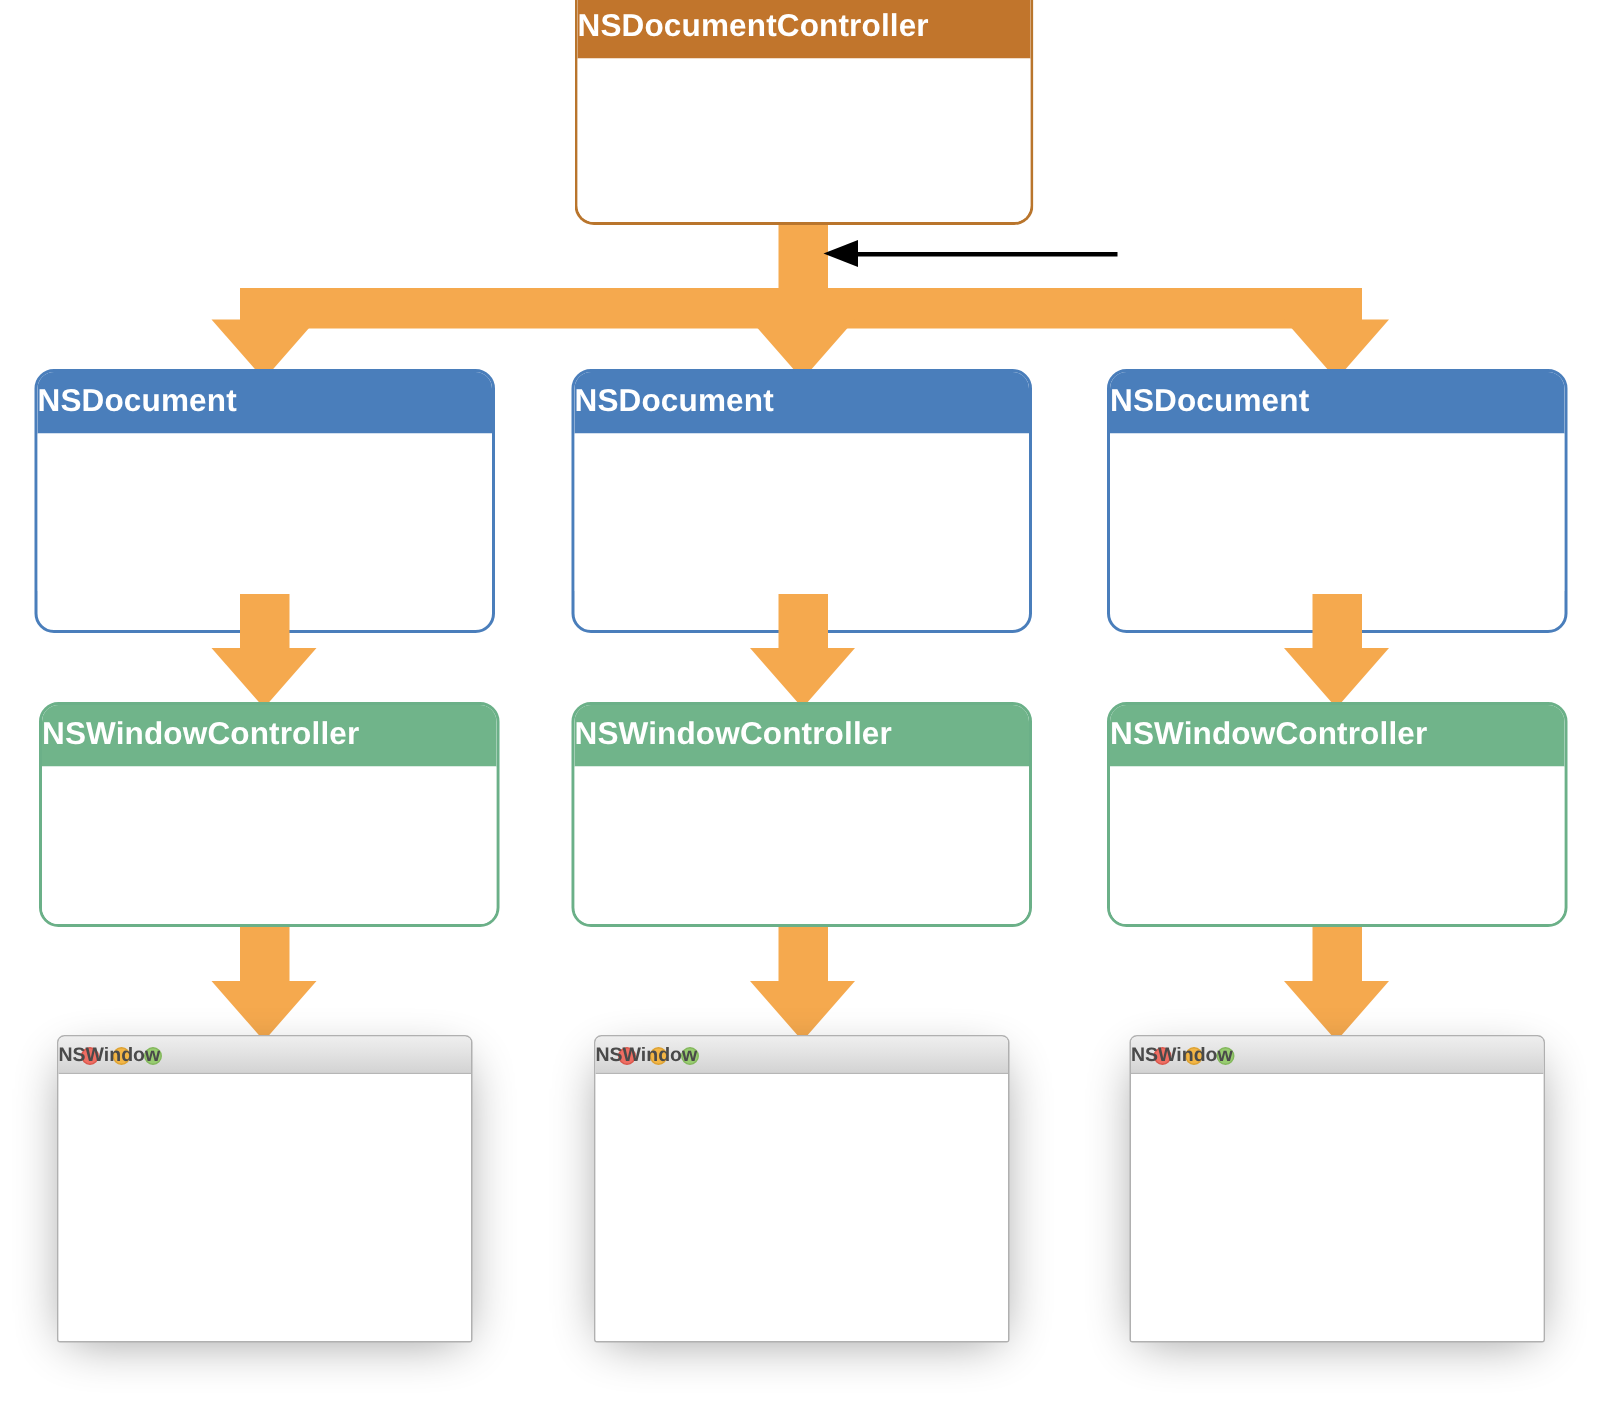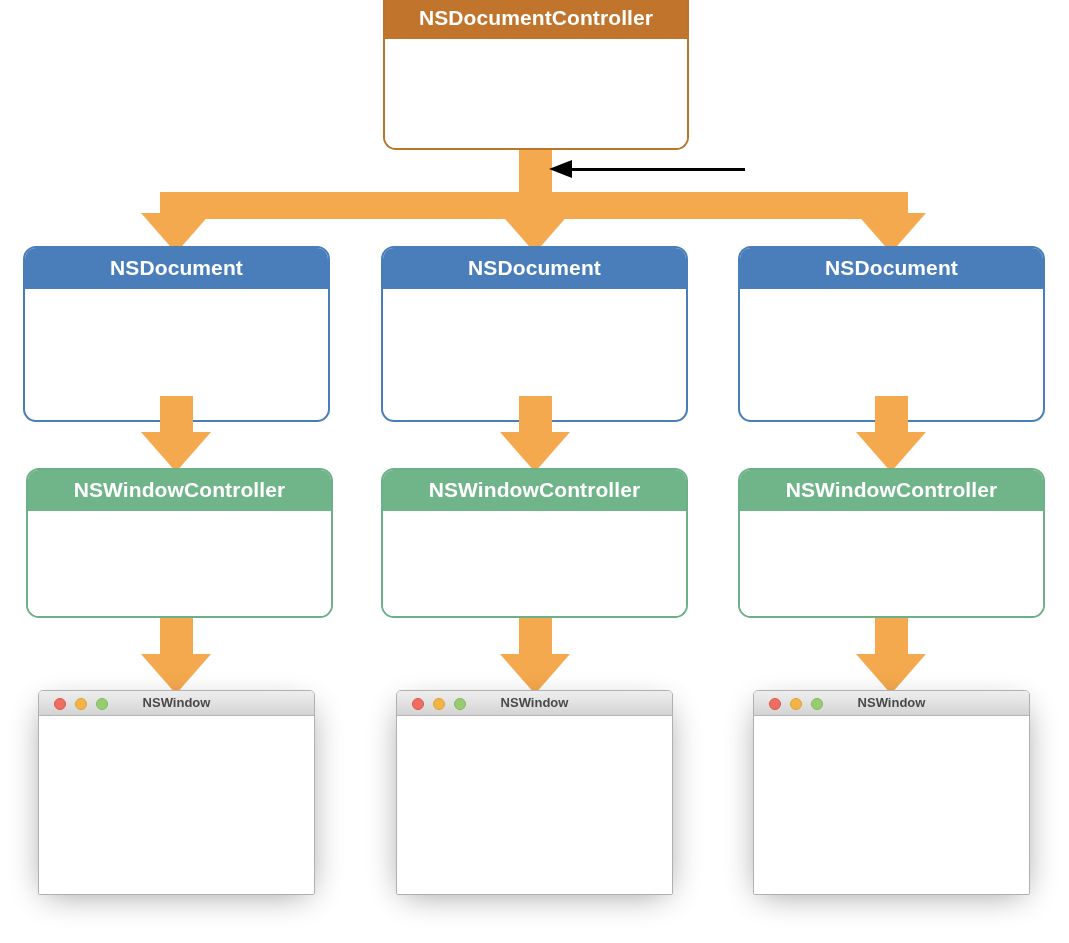--- a/index.html
+++ b/index.html
@@ -30,21 +30,21 @@
     border-radius: 13px;
     border: 2px solid #000;
     background: #ffffff;
     overflow: hidden;
   }
   .class-box .hdr {
     box-sizing: border-box;
     width: 100%;
     height: 41px;
     line-height: 39px;
-    text-align: center;
+    text-align: left;
     color: #ffffff;
     font-weight: bold;
     font-size: 21px;
     letter-spacing: 0.1px;
     white-space: nowrap;
   }
   .class-box .body {
     width: 100%;
     background: #ffffff;
   }
@@ -168,21 +168,20 @@
     box-sizing: border-box;
   }
   .traffic.red    { left: 15px;  background: #ef6d62; border: 1px solid #d9584d; }
   .traffic.yellow { left: 36px;  background: #f2b545; border: 1px solid #dda233; }
   .traffic.green  { left: 57px;  background: #98cc70; border: 1px solid #84b85d; }
   .win-title {
     position: absolute;
     left: 0;
     right: 0;
     top: 4px;
-    text-align: center;
     font-size: 13px;
     font-weight: bold;
     color: #4a4a4a;
   }
   .win-content {
     height: 179px;
     background: #ffffff;
   }
 </style>
 </head>

